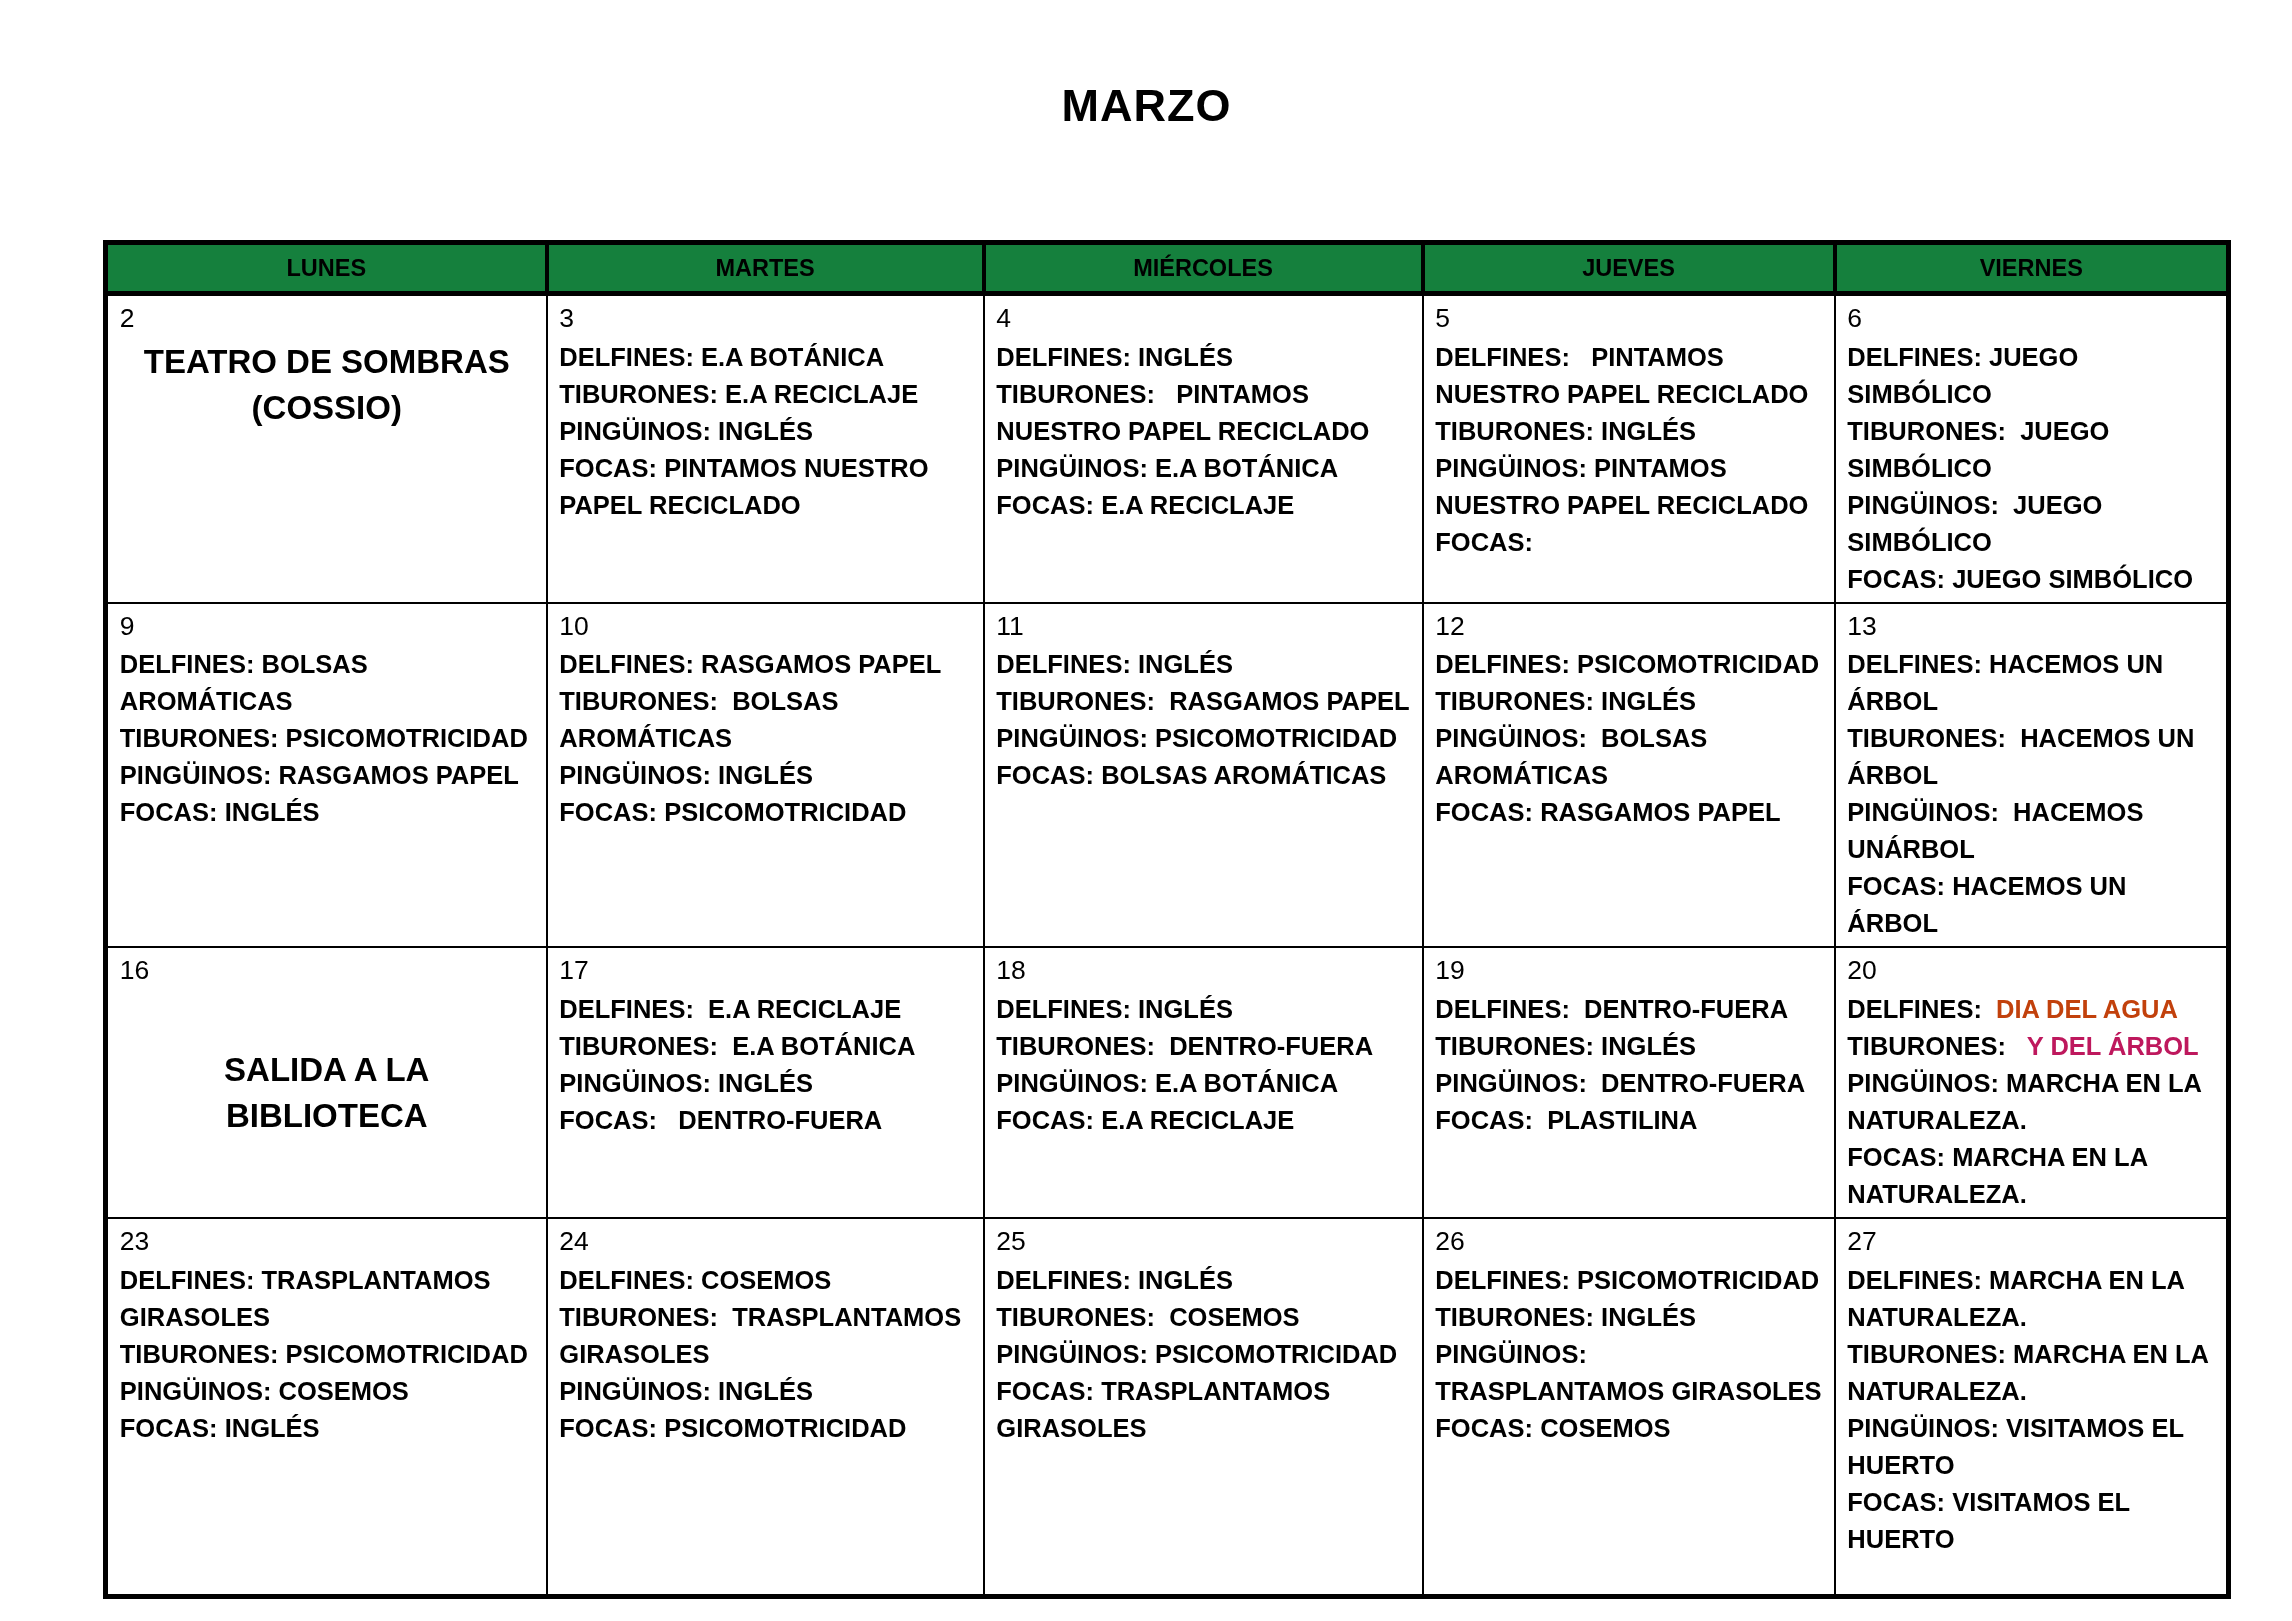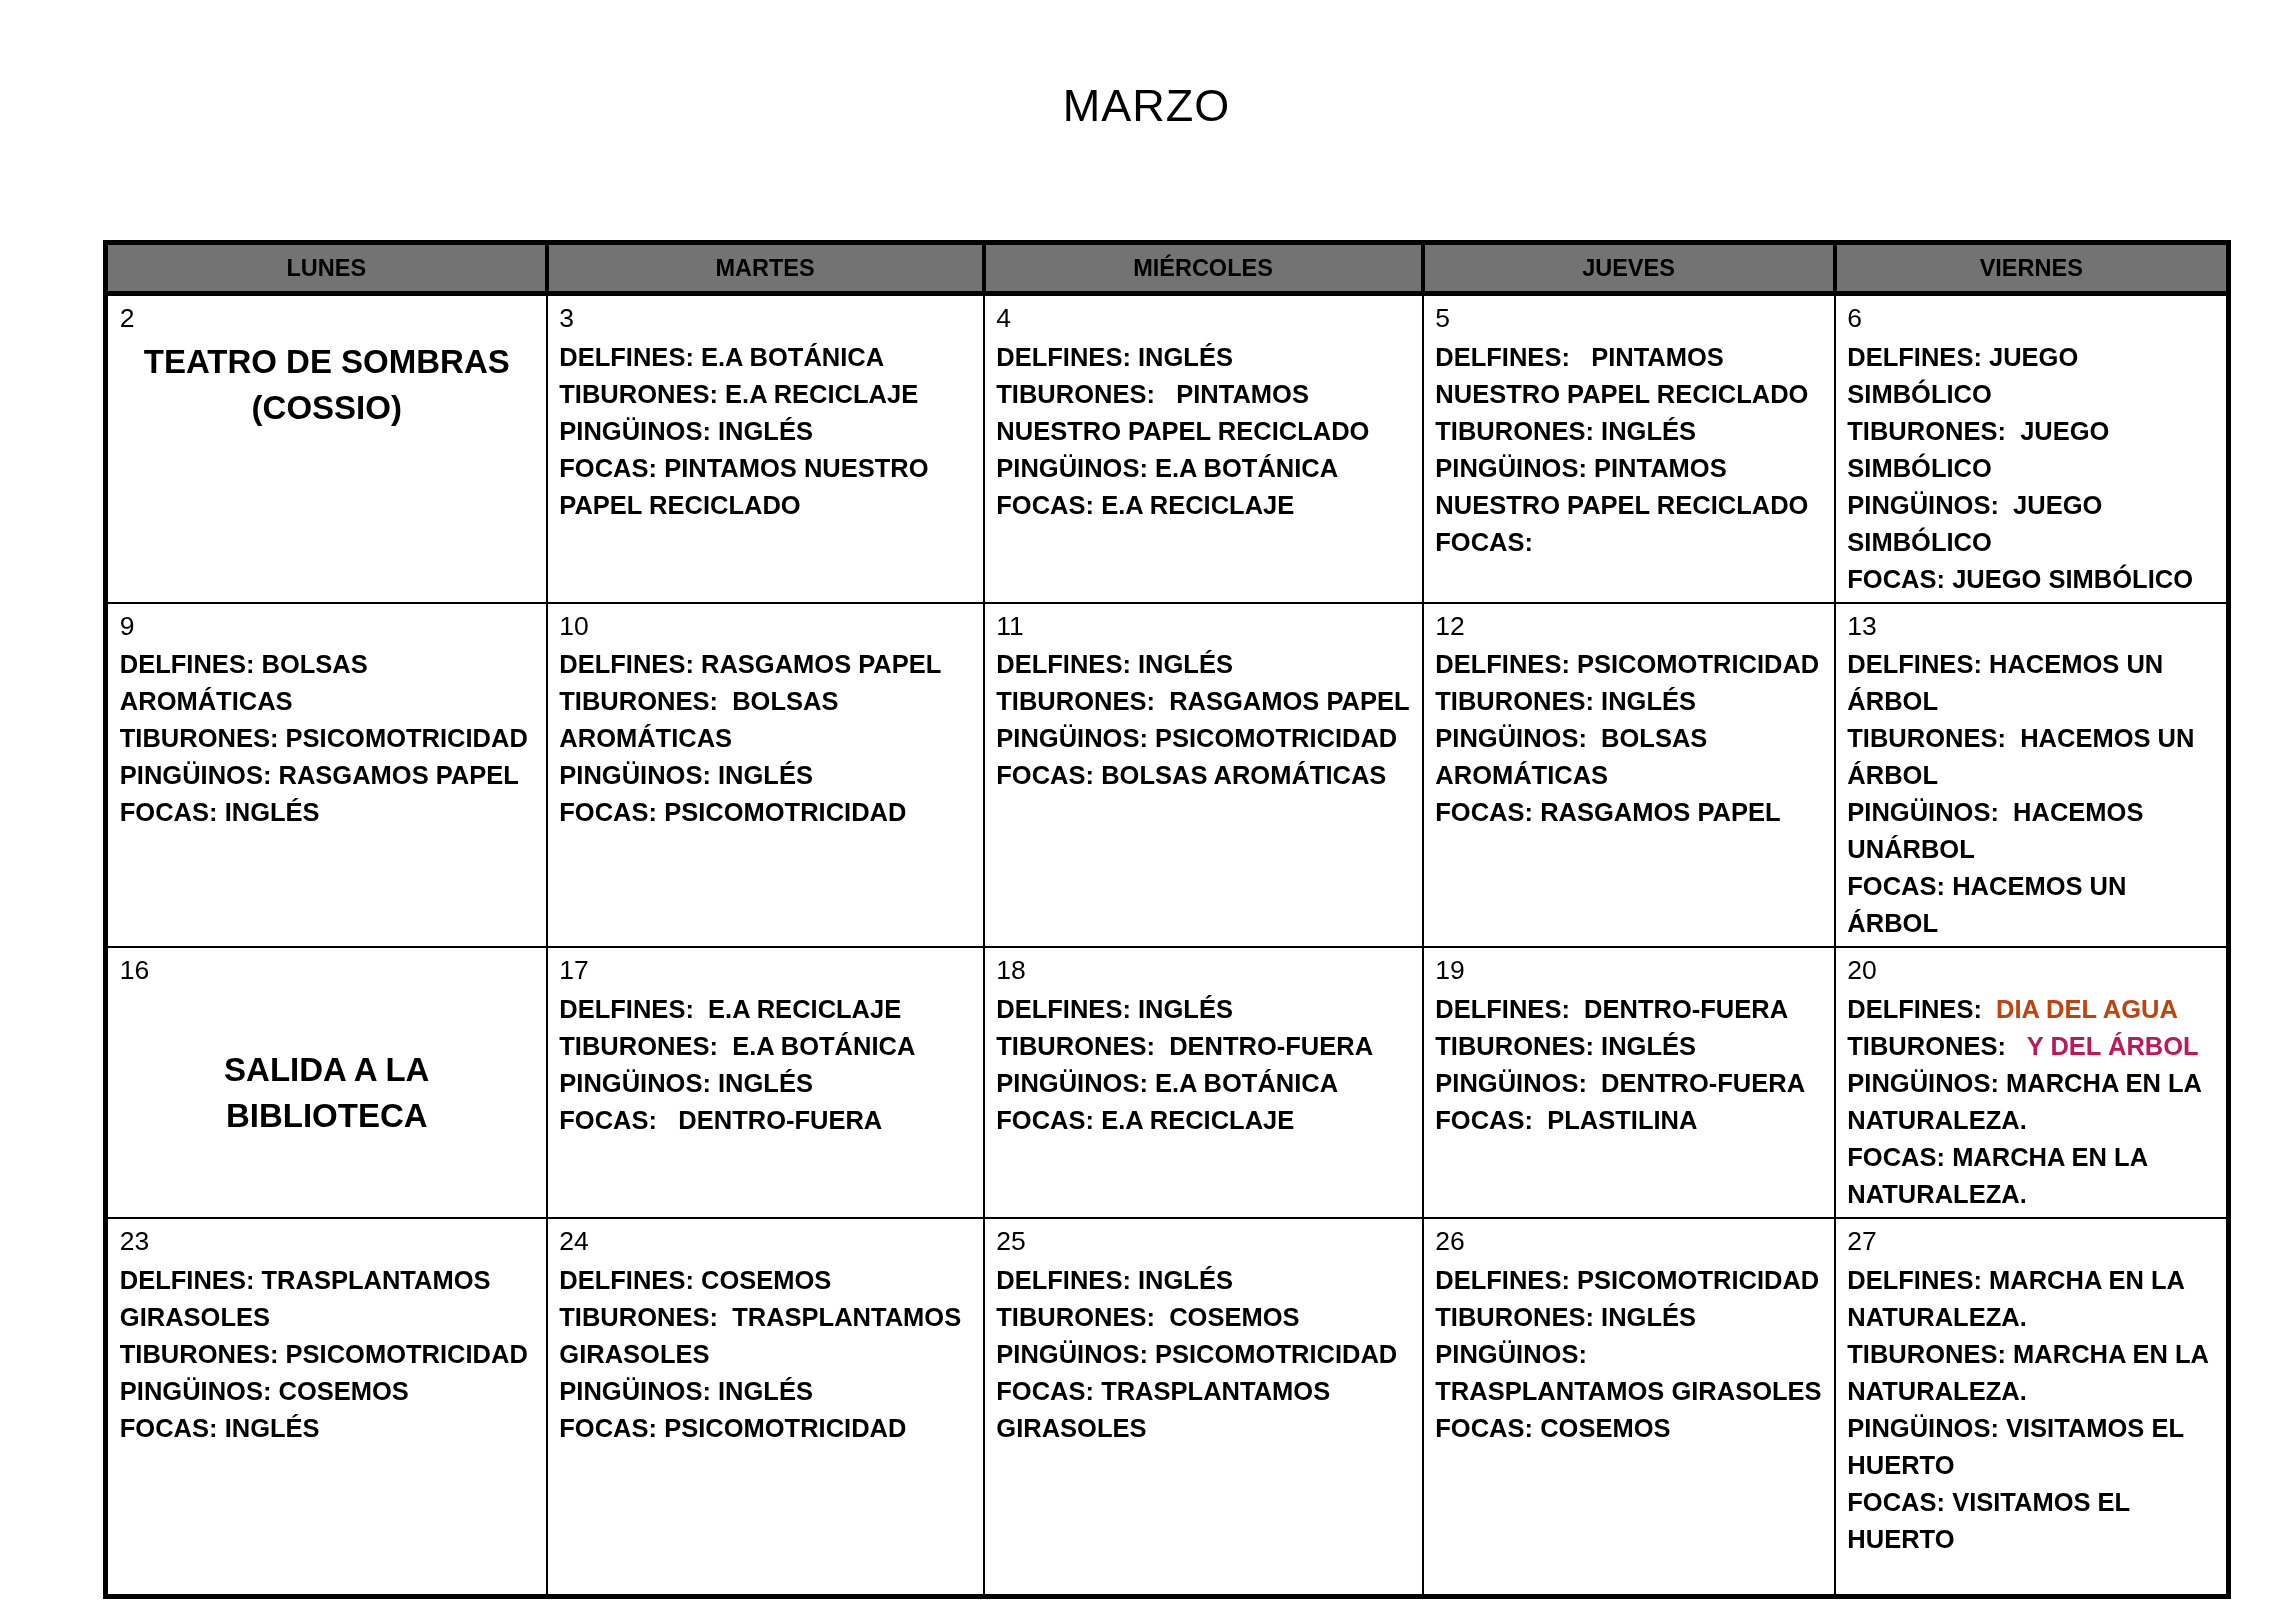--- a/index.html
+++ b/index.html
@@ -5,34 +5,34 @@
   html,body{margin:0;padding:0;background:#ffffff;}
   body{
     width:2293px;height:1621px;
     font-family:"Liberation Sans",sans-serif;
     color:#000;
     position:relative;
   }
   .page{position:relative;width:2293px;height:1621px;background:#fff;overflow:hidden;}
   .title{
     position:absolute;top:80px;left:0;width:100%;
-    text-align:center;font-size:45px;font-weight:400;letter-spacing:1px;
+    text-align:center;font-size:45px;font-weight:700;letter-spacing:1px;
   }
   table.cal{
     position:absolute;left:103px;top:240px;
     width:2123px;
     border-collapse:collapse;
     table-layout:fixed;
     border:5.9px solid #000;
   }
   thead tr{height:51px;}
   th{
     border:4.9px solid #000;
     border-bottom-width:5.9px;
-    background:#737373;
+    background:#15803d;
     font-size:23.5px;font-weight:700;
     text-align:center;vertical-align:middle;
     padding:3.9px 0;
   }
   td{
     border:2.9px solid #000;
     vertical-align:top;
     padding:5.9px 11.8px 3.9px 11.8px;
     background:#fff;
   }

